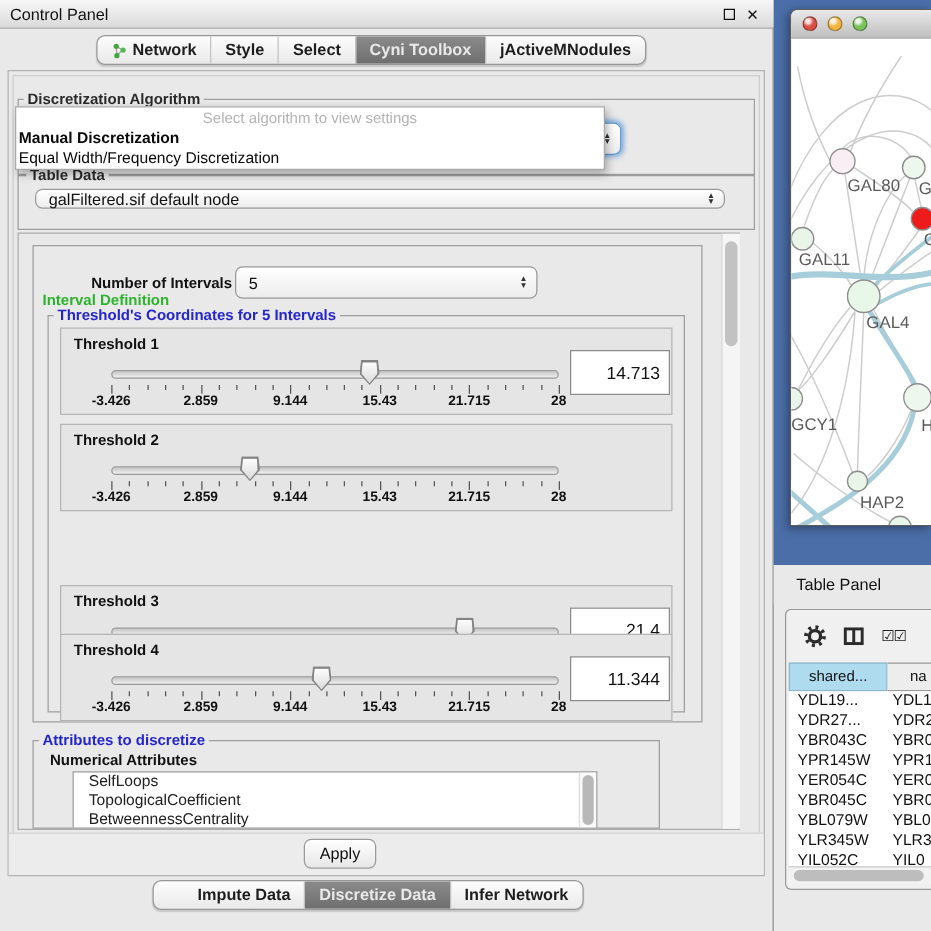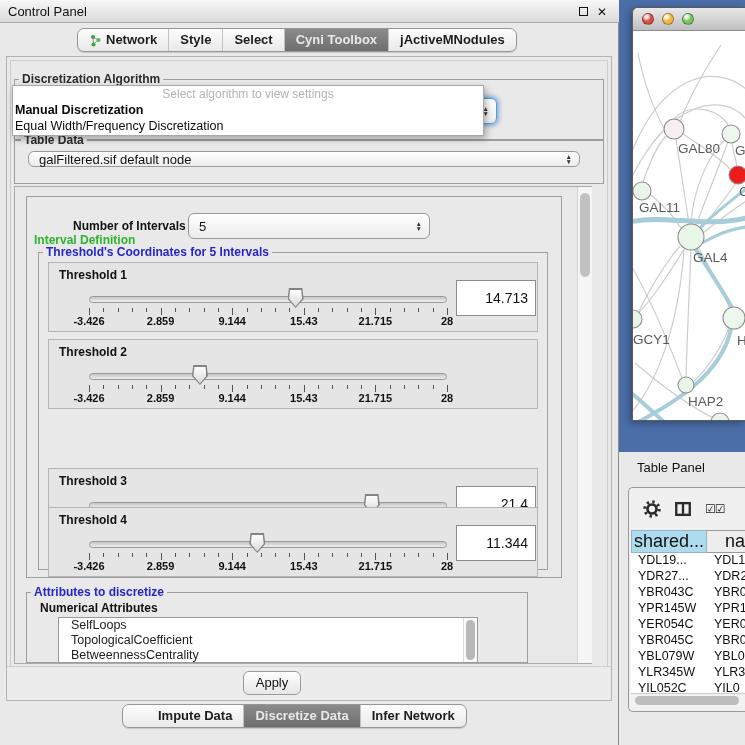--- a/index.html
+++ b/index.html
@@ -115,21 +115,21 @@
 
   #tablepanel-header { position:absolute; left:619px; top:452px; width:126px; height:31px;
     background:#e9e9e9; display:flex; align-items:center; font-size:13px; color:#111; }
   #tablepanel-header span { margin-left:18px; }
   #table-window { position:absolute; left:628px; top:487px; width:117px; height:225px;
     border:1px solid #9a9a9a; border-right:none; border-radius:5px 0 0 5px; background:#f0f0f0; overflow:hidden; }
   #tp-toolbar { position:absolute; left:0; top:0; width:100%; height:42px; display:flex;
     align-items:center; gap:13px; padding-left:14px; }
   .tp-checks { font-size:12px; color:#222; letter-spacing:-1px; }
   #tp-header { position:absolute; left:2px; top:42px; width:115px; height:23px; display:flex; }
-  .tp-col { font-size:18px; color:#111; line-height:21px; border:1px solid #9a9a9a; }
+  .tp-col { font-size:12px; color:#111; line-height:21px; border:1px solid #9a9a9a; }
   .tp-col.sel { width:79px; background:#aedcee; border-color:#8fb6c8; text-align:center; }
   .tp-col.plain { flex:1; background:#ededed; border-left:none; padding-left:18px; }
   #tp-rows { position:absolute; left:2px; top:65px; width:115px; height:140px; background:#fff; overflow:hidden; }
   .tp-row { position:absolute; left:0; width:115px; height:16px; display:flex; font-size:12.5px; color:#111; }
   .tp-row .c1 { width:79px; padding-left:7px; white-space:nowrap; overflow:hidden; }
   .tp-row .c2 { flex:1; padding-left:4px; white-space:nowrap; overflow:hidden; }
   #tp-hscroll { position:absolute; left:2px; top:205px; width:115px; height:14px;
     background:#f2f2f2; border-top:1px solid #ccc; }
   #tp-hthumb { position:absolute; left:4px; top:2px; width:104px; height:9px; border-radius:5px; background:#bdbdbd; }
 </style>

